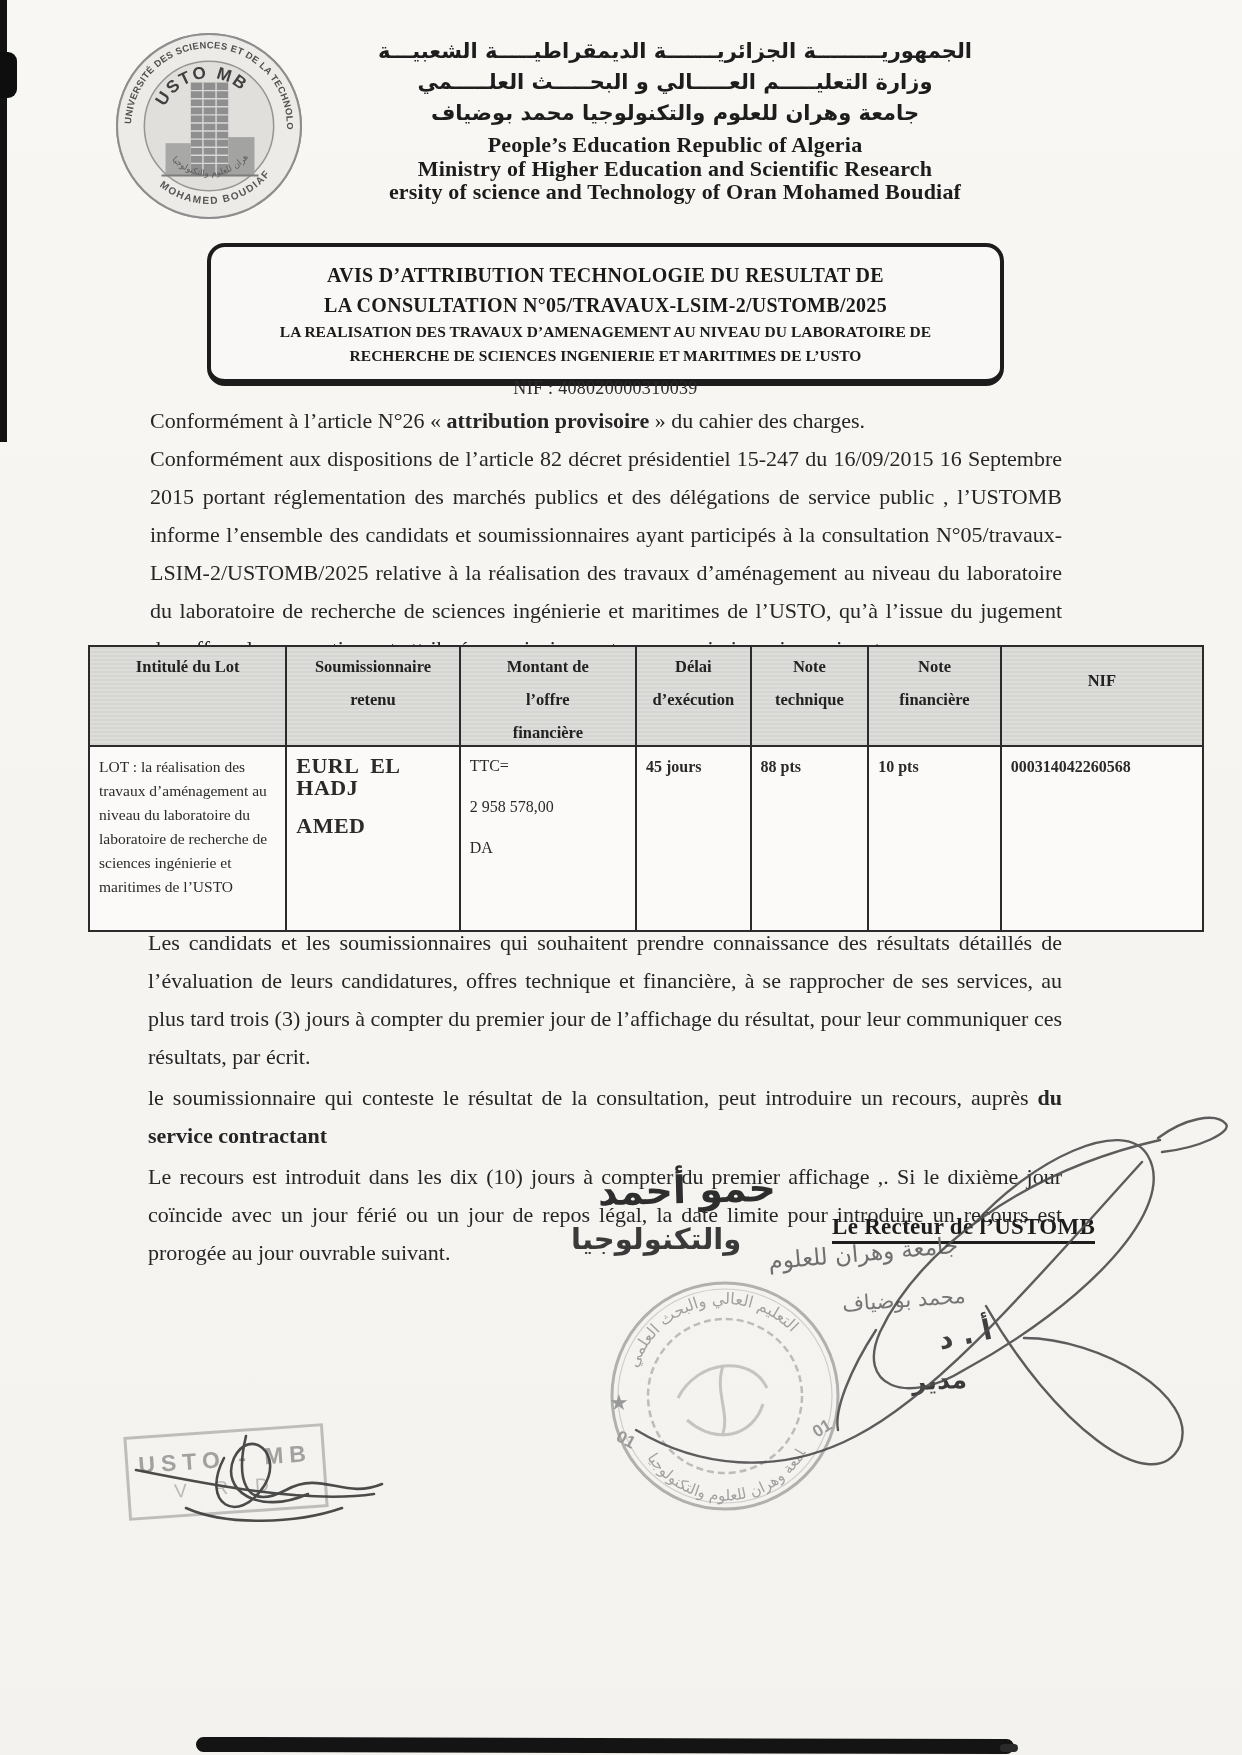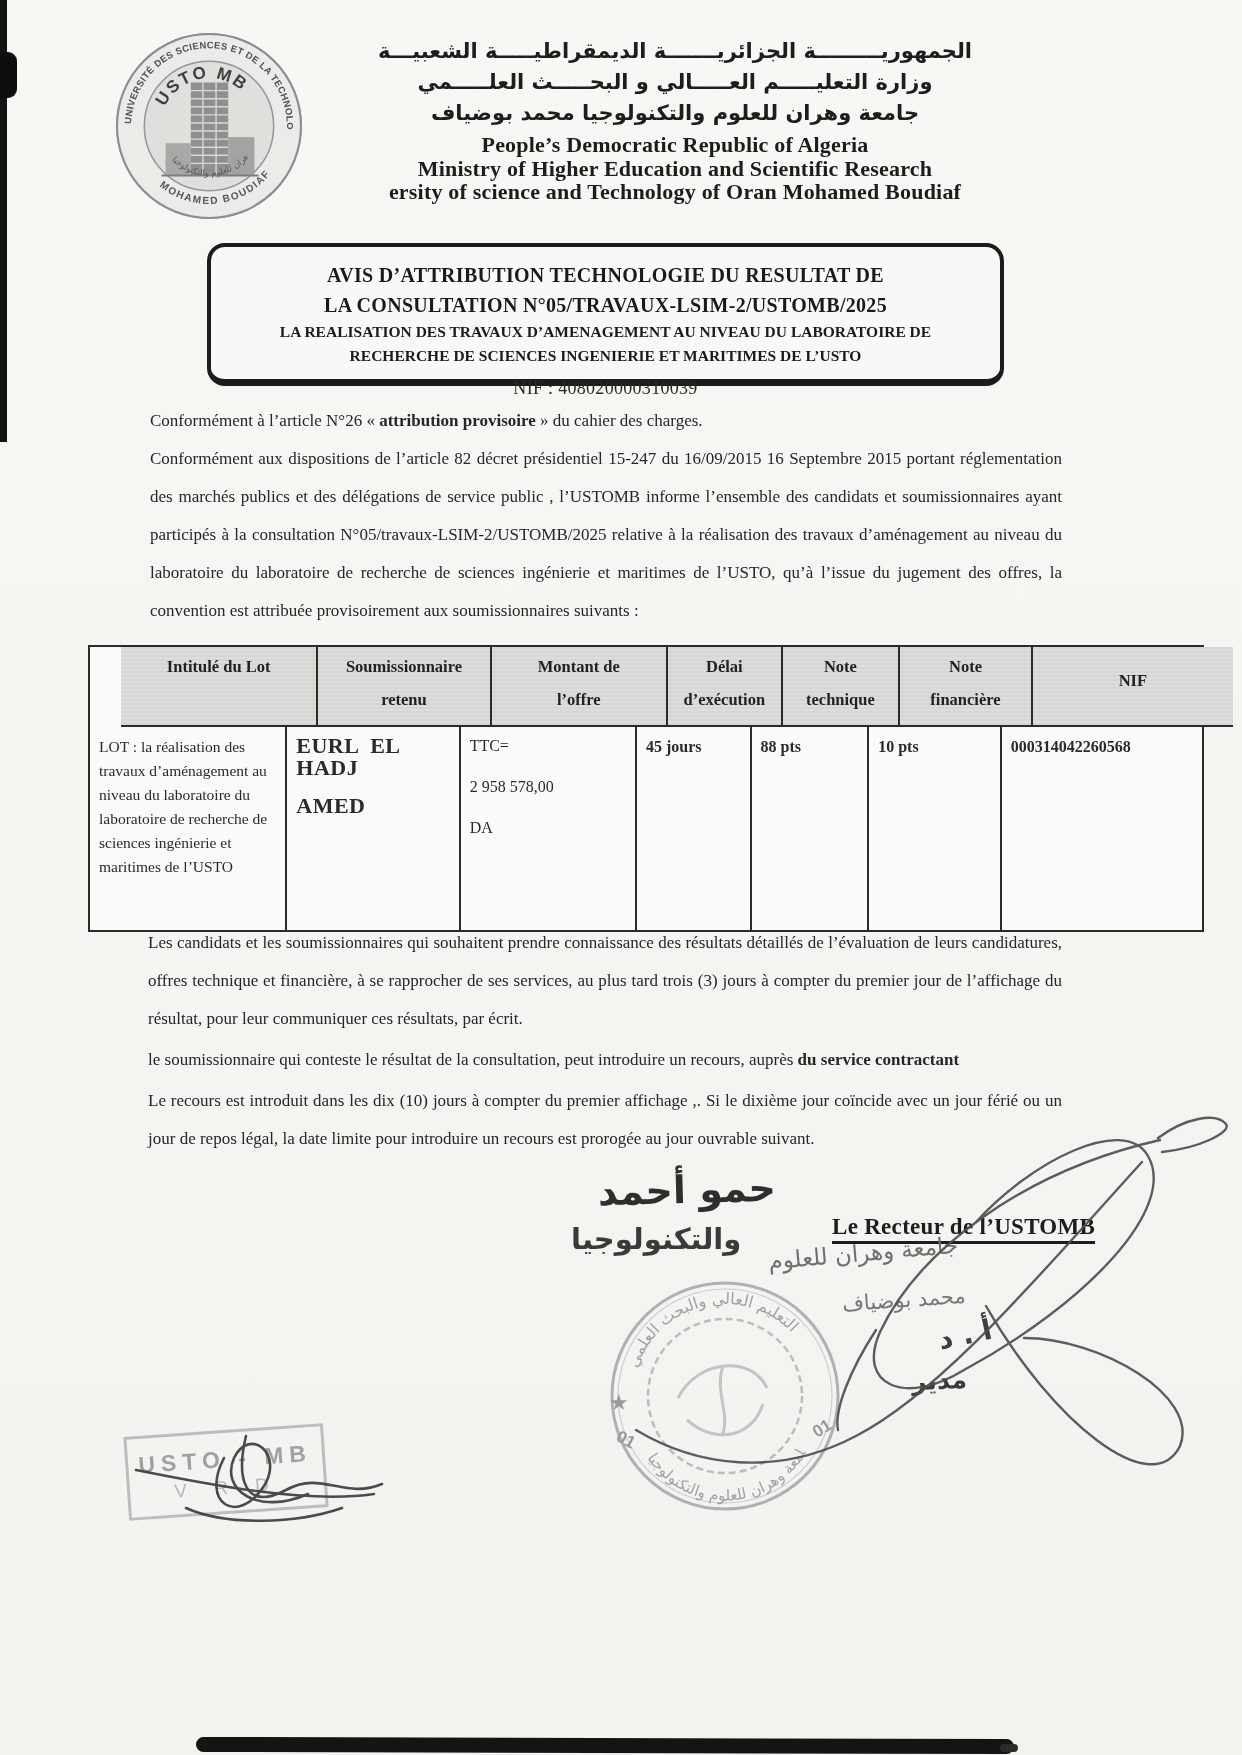--- a/index.html
+++ b/index.html
@@ -28,33 +28,33 @@
     position:absolute; left:207px; top:243px; width:797px;
     border:4px solid #1c1c1c; border-bottom-width:7px; border-radius:18px;
     padding:13px 8px 11px; text-align:center; background:rgba(255,255,255,.25);
   }
   .title-box .big   { font-size:20px; font-weight:bold; line-height:30px; letter-spacing:.3px; color:#1a1a1a; }
   .title-box .small { font-size:15.5px; font-weight:bold; line-height:24px; color:#1a1a1a; }
 
   .nif-line { position:absolute; left:207px; top:378px; width:797px; text-align:center; font-size:18px; color:#2a2a2a; letter-spacing:.3px; }
 
   
-  .para { font-size:17px; line-height:38px; text-align:justify; color:#262626; }
+  .para { font-size:22px; line-height:38px; text-align:justify; color:#262626; }
   .p1 { position:absolute; left:150px; top:402px; width:912px; }
   .p2 { position:absolute; left:150px; top:440px; width:912px; }
   .post { position:absolute; left:148px; top:924px; width:914px; }
   .post p { margin-bottom:3px; }
   b.inkbold { font-weight:bold; }
 
   
   .tbl { position:absolute; left:88px; top:645px; width:1116px; height:287px;
          display:flex; flex-direction:column; border:2.5px solid #2b2b2b; background:#fbfaf8; }
   .tr { display:flex; width:100%; }
-  .tr.head { height:80px; border-bottom:2.5px solid #2b2b2b;
-             background:repeating-linear-gradient(0deg,#d6d6d3 0 2px,#dddddb 2px 4px);margin-left:31px; }
+  .tr.head { height:100px; border-bottom:2.5px solid #2b2b2b;
+             background:repeating-linear-gradient(0deg,#d6d6d3 0 2px,#dddddb 2px 4px); }
   .tr.body { flex:1;border-radius:23px; }
   .td { border-right:2px solid #2b2b2b; padding:8px 9px; overflow:hidden; }
   .td:last-child { border-right:none; }
   .c1{width:198px;} .c2{width:174px;} .c3{width:177px;} .c4{width:115px;}
   .c5{width:118px;} .c6{width:133px;} .c7{width:201px;}
   .head .td { text-align:center; font-weight:bold; font-size:16.5px; color:#222; padding-top:9px; }
   .head .hline { line-height:22px; margin-bottom:11px; }
   .body .td { font-size:15.5px; line-height:24px; color:#2a2a2a; }
   .cell-strong { font-weight:bold; font-size:16px; }
   .mline { margin-bottom:19px; font-weight:normal; font-size:16px; line-height:22px; }
@@ -143,21 +143,21 @@
       <text class="artext" font-size="8.5" fill="#5c5c5c">
         <textPath href="#arcInnerB" startOffset="2">جامعة وهران للعلوم والتكنولوجيا</textPath>
       </text>
     </svg>
   </div>
 
   <div class="hdr">
     <div class="ar">الجمهوريـــــــــة الجزائريـــــــة الديمقراطيـــــة الشعبيـــة</div>
     <div class="ar">وزارة التعليـــــم العـــــالي و البحـــــث العلـــــمي</div>
     <div class="ar">جامعة وهران للعلوم والتكنولوجيا محمد بوضياف</div>
-    <div class="en first">People’s Democratic Republic of Algeria</div>
+    <div class="en first">People’s Education Republic of Algeria</div>
     <div class="en">Ministry of Higher Education and Scientific Research</div>
     <div class="en">ersity of science and Technology of Oran Mohamed Boudiaf</div>
   </div>
 
   <div class="title-box">
     <div class="big">AVIS D’ATTRIBUTION TECHNOLOGIE DU RESULTAT DE</div>
     <div class="big">LA CONSULTATION N°05/TRAVAUX-LSIM-2/USTOMB/2025</div>
     <div class="small">LA REALISATION DES TRAVAUX D’AMENAGEMENT AU NIVEAU DU LABORATOIRE DE</div>
     <div class="small">RECHERCHE DE SCIENCES INGENIERIE ET MARITIMES DE L’USTO</div>
   </div>

